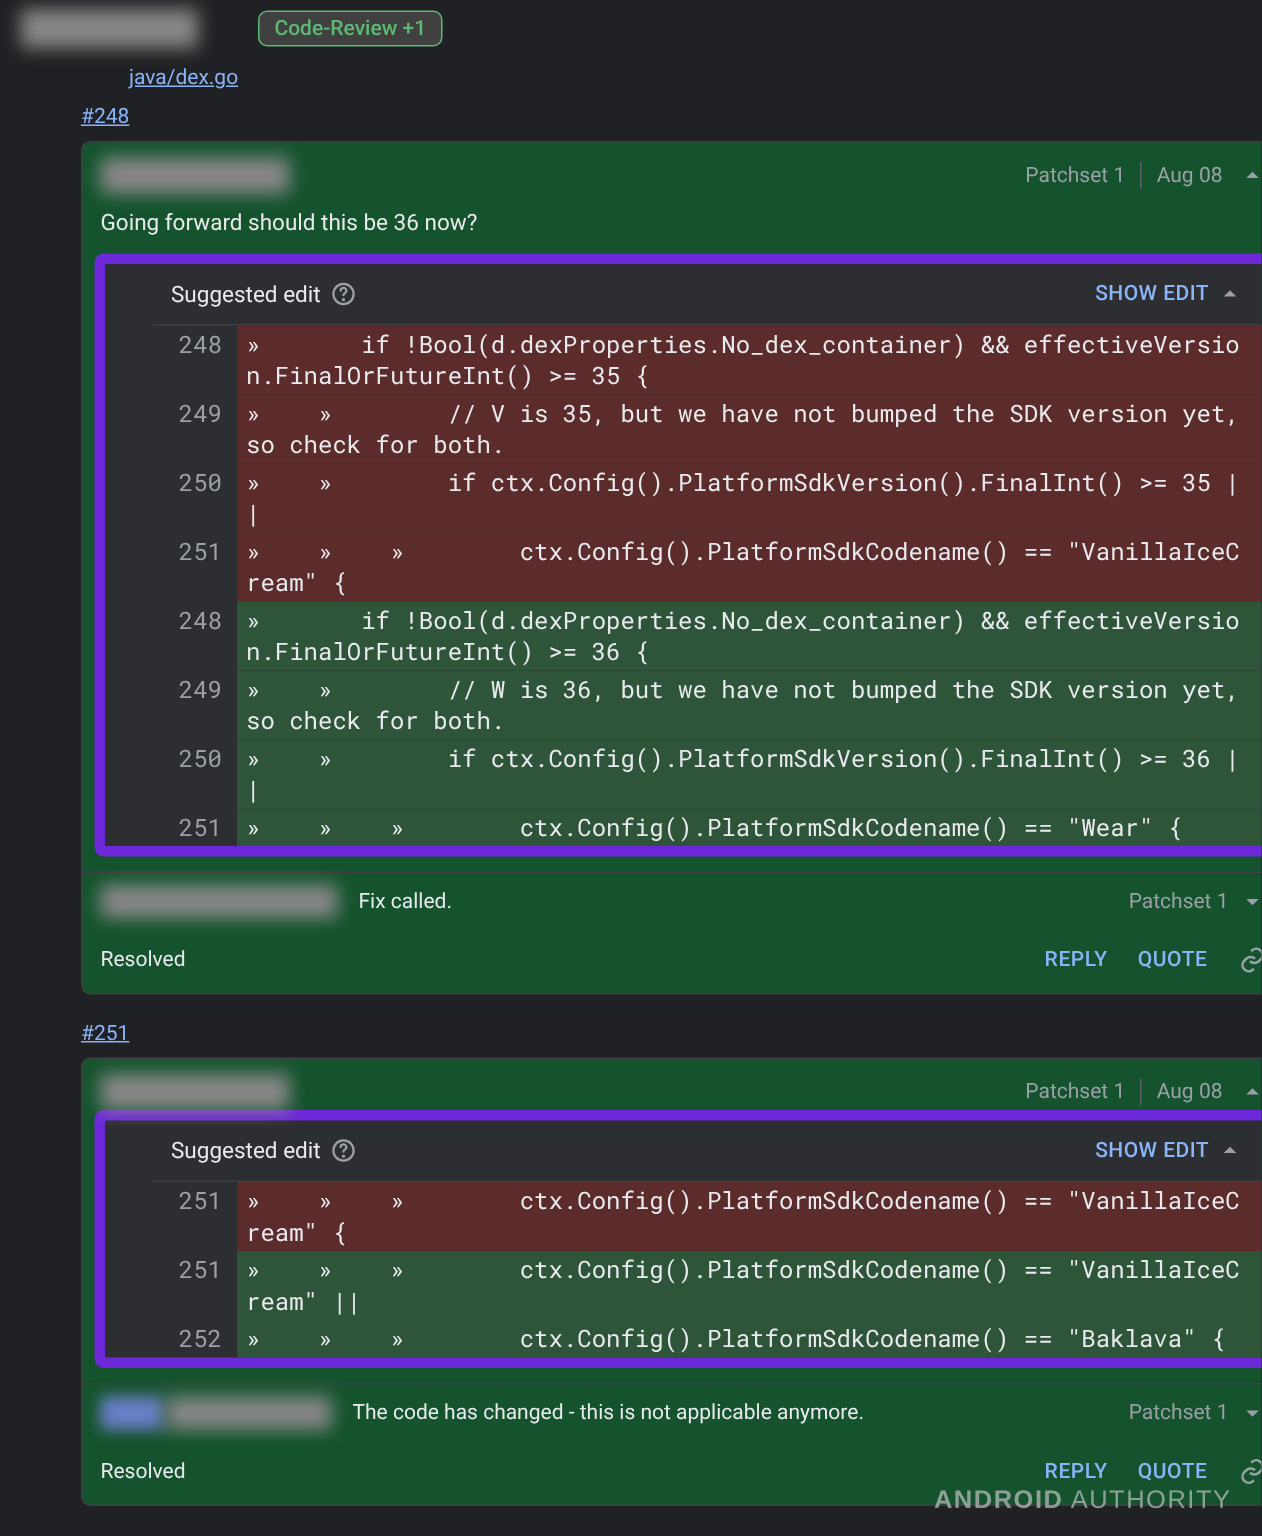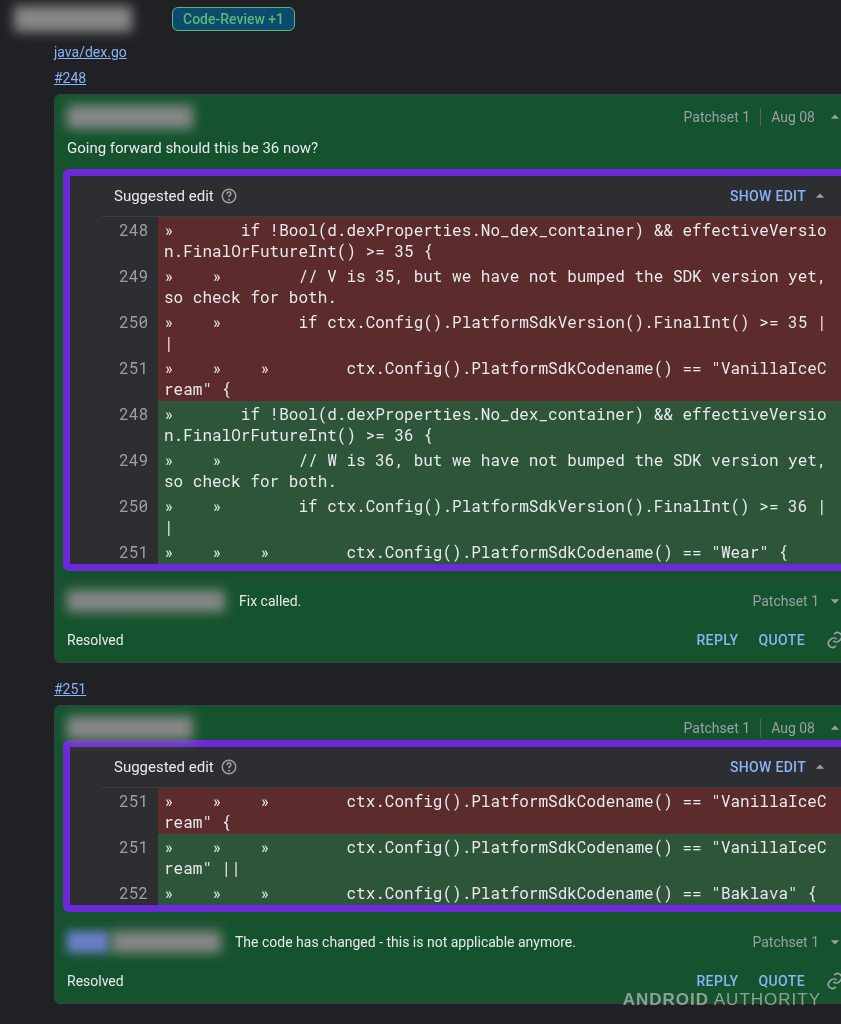--- a/index.html
+++ b/index.html
@@ -7,24 +7,24 @@
     margin: 0; padding: 0;
     width: 841px;
     background: #202124;
     color: #9aa0a6;
     font-family: Roboto, Arial, sans-serif;
     font-size: 14px;
   }
   .top-row { padding: 6px 0 0 14px; display: flex; align-items: center; gap: 40px; }
   .avatar-blur { width: 118px; height: 26px; background: #888; filter: blur(6px); }
   .chip {
-    border: 1px solid #5bb974; color: #5bb974; background: #0c4a6e;
+    border: 1px solid #5bb974; color: #5bb974; background: #404040;
     border-radius: 6px; padding: 3px 10px; font-weight: 500;
   }
-  .filepath { padding: 12px 0 0 54px; }
+  .filepath { padding: 12px 0 0 54px; margin-left: 32px; }
   a.link, .link { color: #8ab4f8; text-decoration: underline; cursor: pointer; }
   .line-anchor { padding: 10px 0 0 54px; }
   .thread {
     margin: 8px 0 0 54px; width: 804px;
     background: #14532d; border-radius: 6px; border: 1px solid #3c4043;
     position: relative;
   }
   .thread-head { display: flex; align-items: center; padding: 10px 12px 0 12px; }
   .author-blur { width: 126px; height: 24px; background: #888; filter: blur(6px); }
   .spacer { flex: 1; }

